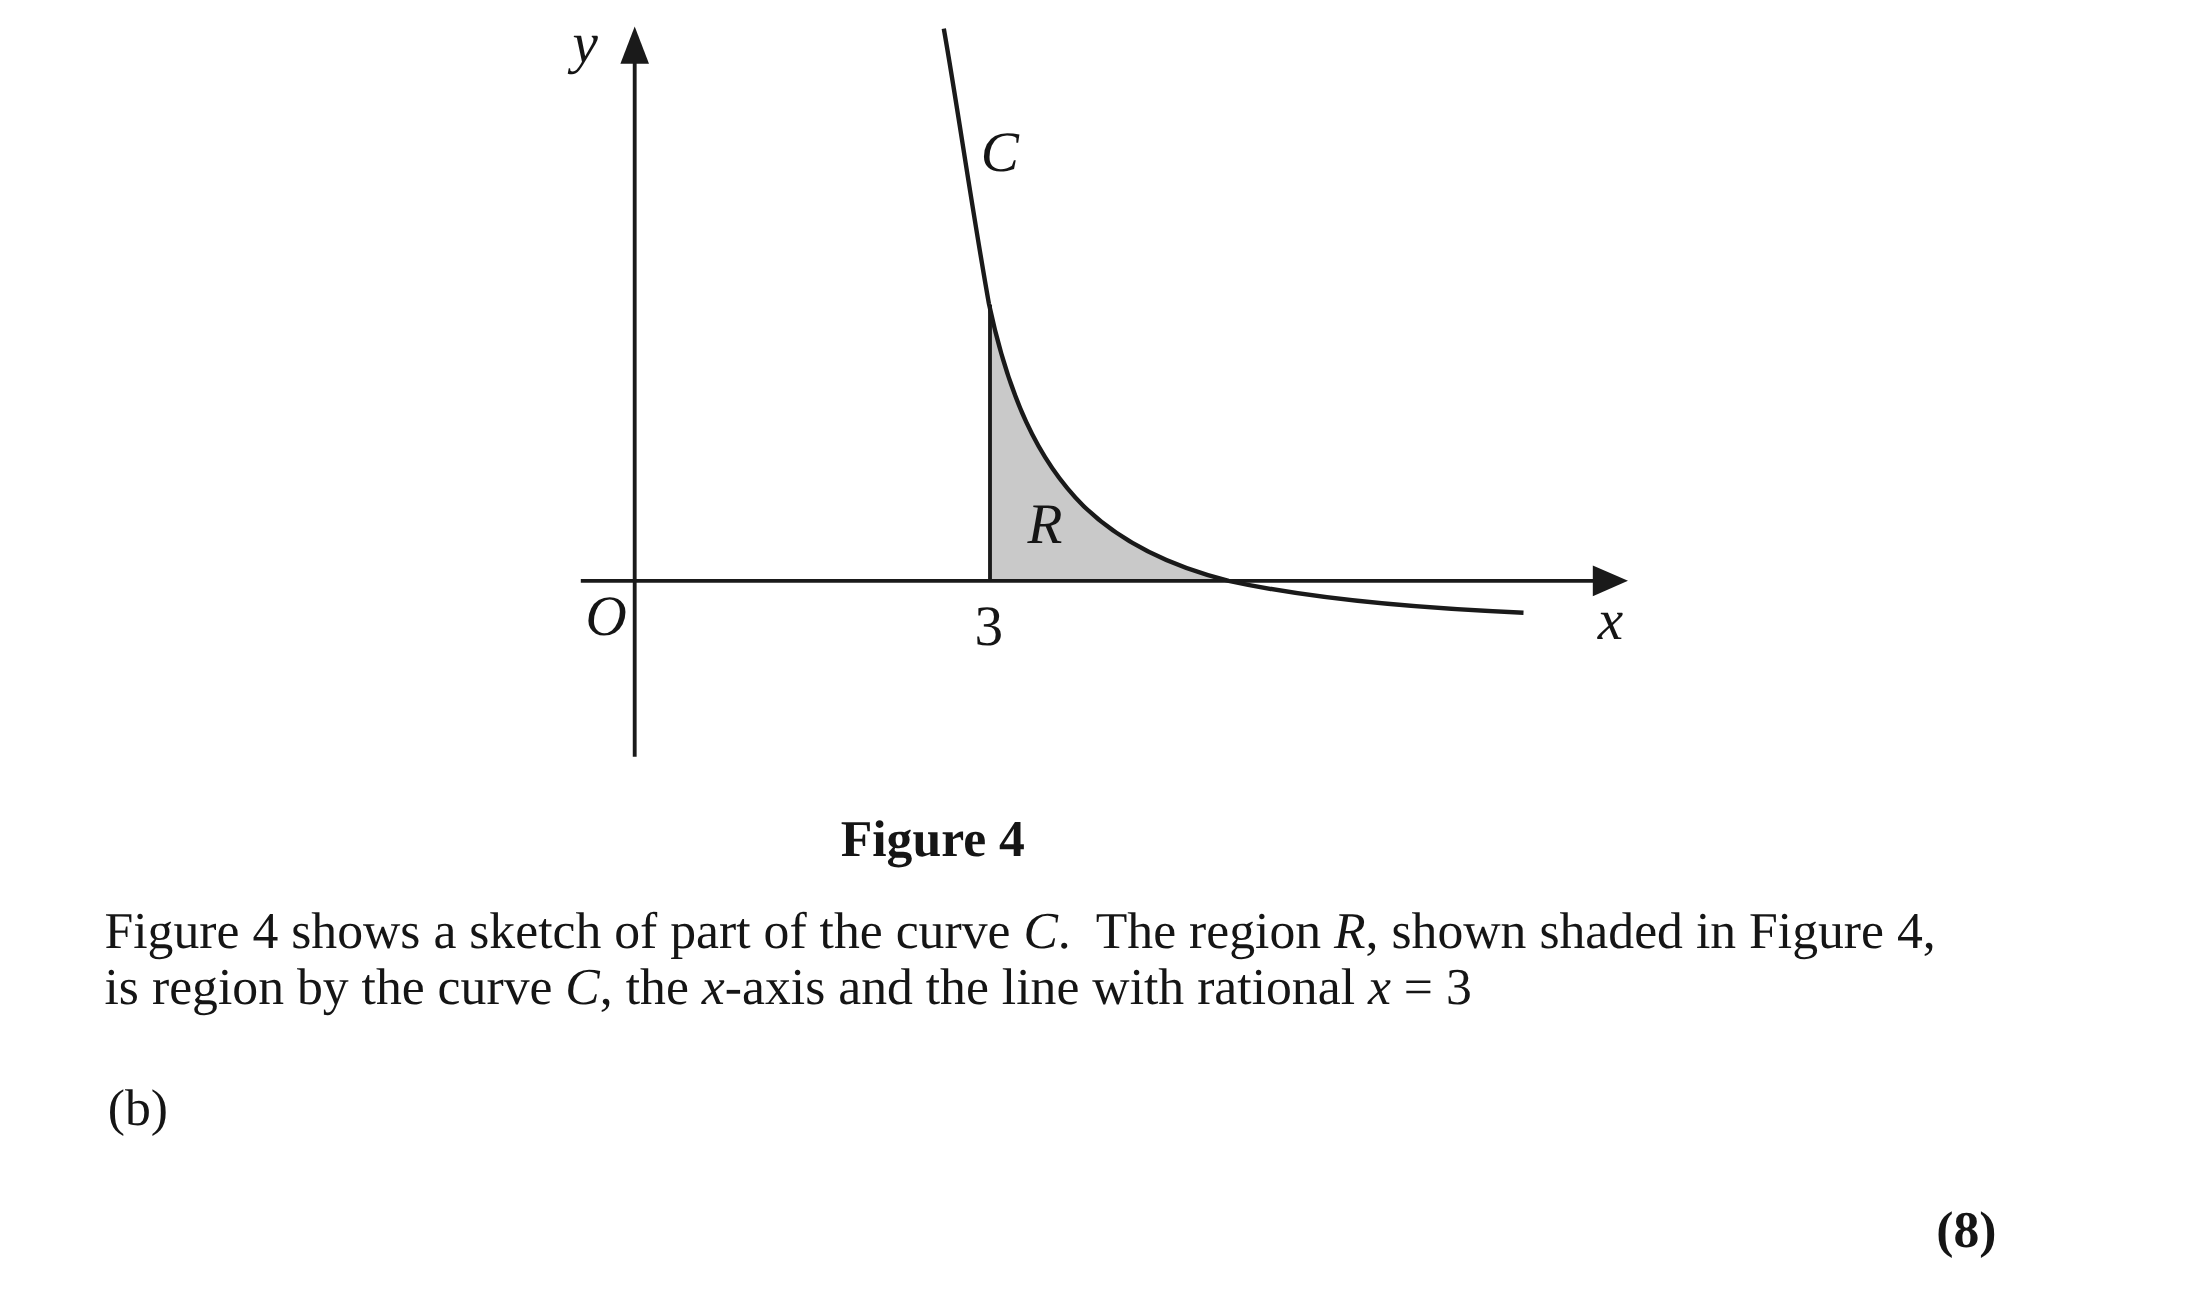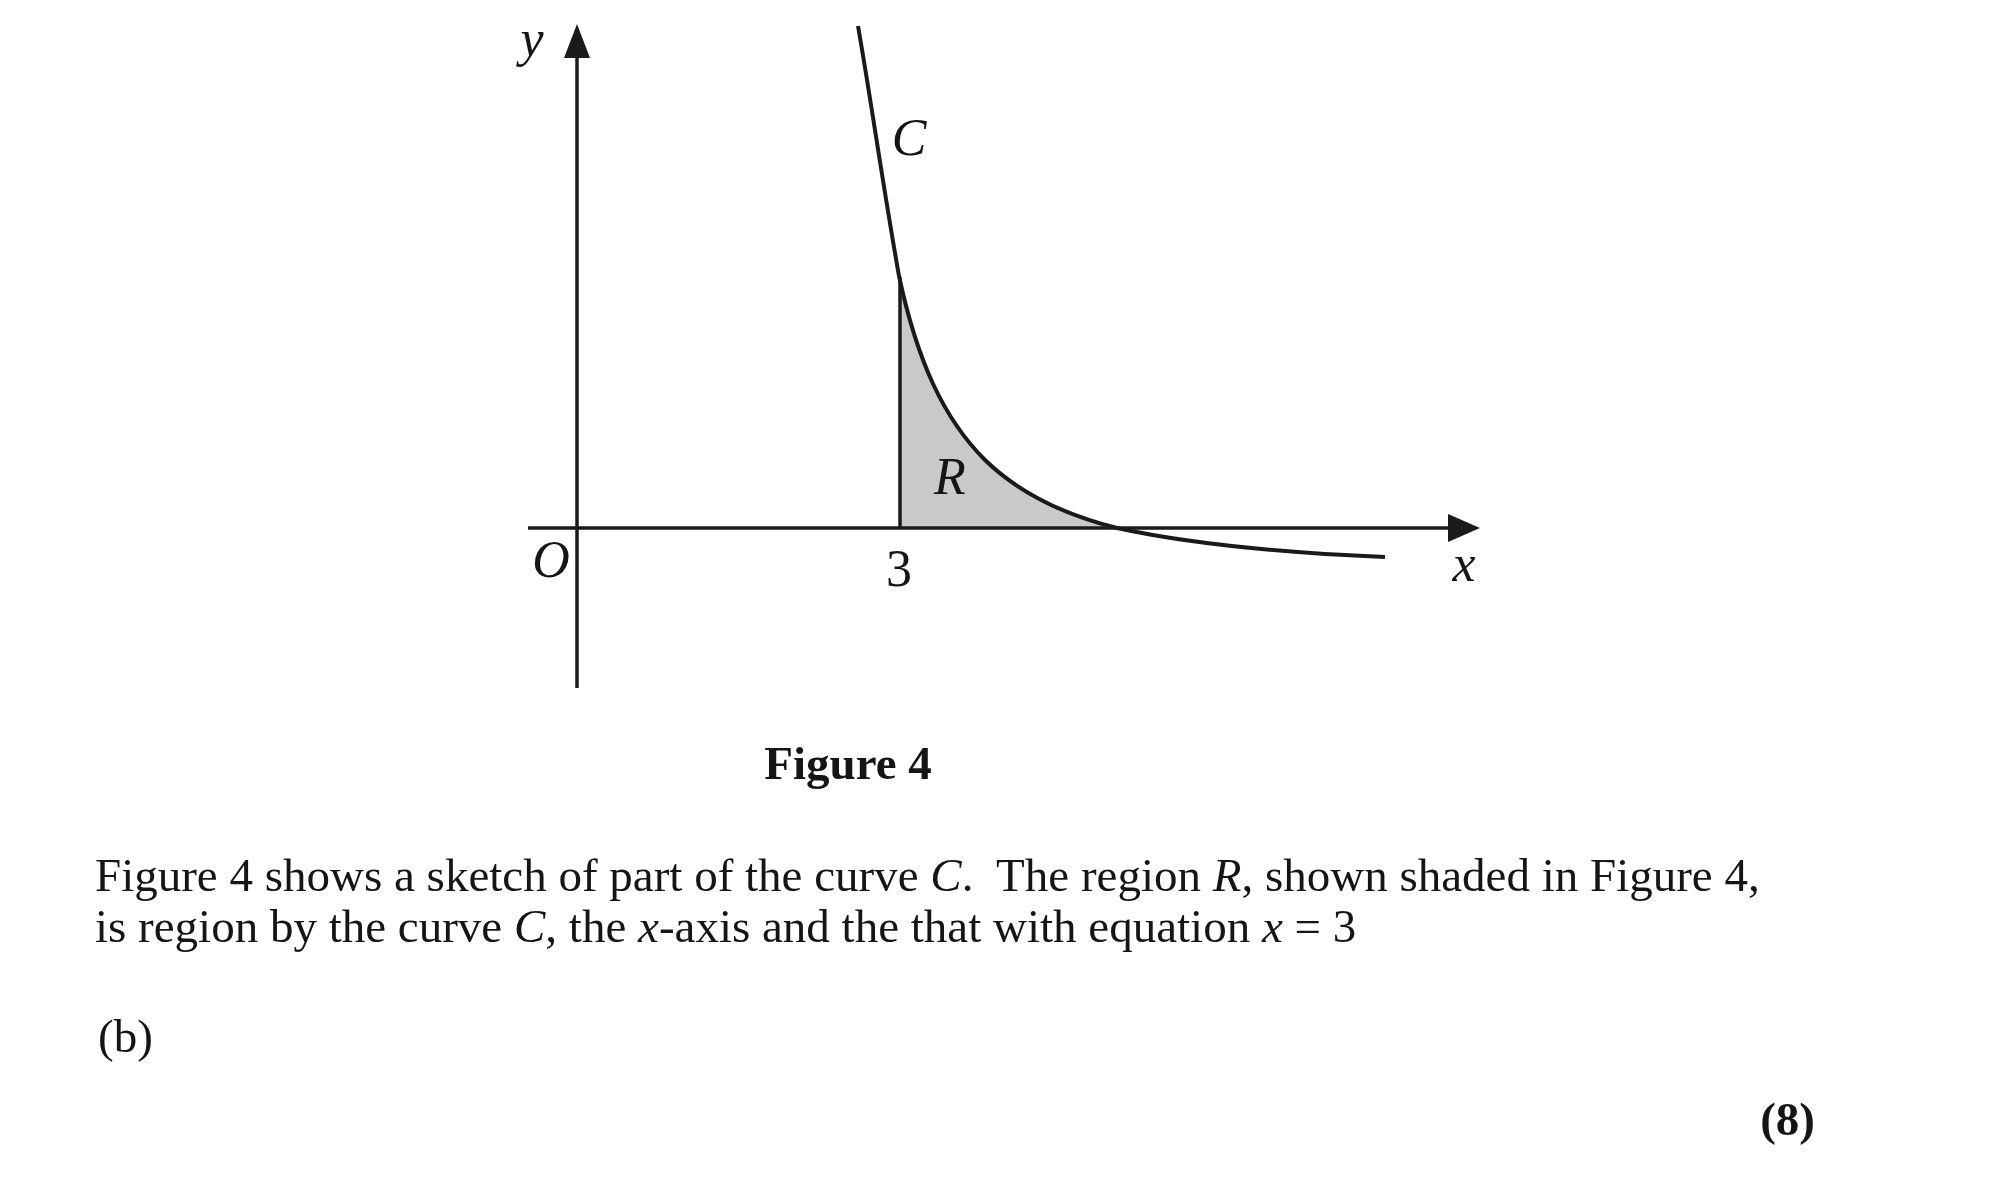--- a/index.html
+++ b/index.html
@@ -17,21 +17,21 @@
     font-size:52px;
     fill:#151515;
   }
   .fig-ital{font-style:italic;}
   .ink-stroke{stroke:#1a1a1a;fill:none;}
   .ink-fill{fill:#1a1a1a;stroke:none;}
   .caption{
     position:absolute;left:0;top:696px;width:1696px;
     text-align:center;font-weight:bold;font-size:47px;margin-top:40px;
   }
-  .para{position:absolute;font-size:47px;margin-top:28px;}
+  .para{position:absolute;font-size:47px;}
   .p1{left:95px;top:822px;line-height:51px;}
   .pb{left:95px;top:981px;line-height:55px;padding-left:73px;}
   .blabel{position:absolute;left:3px;top:0;}
   .it{font-style:italic;}
   .line{white-space:pre;}
   .marks{
     position:absolute;top:1092px;right:185px;
     font-weight:bold;font-size:47px;
   }
 </style>
@@ -59,21 +59,21 @@
     <text class="fig-label fig-ital" x="551" y="577" text-anchor="middle">O</text>
     <text class="fig-label" x="899" y="586" text-anchor="middle">3</text>
     <text class="fig-label fig-ital" x="909" y="155" text-anchor="middle">C</text>
     <text class="fig-label fig-ital" x="950" y="494" text-anchor="middle">R</text>
   </svg>
 
   <div class="caption">Figure 4</div>
 
   <div class="para p1">
     <div class="line"><span>Figure 4 shows a sketch of part of the curve </span><span class="it">C</span><span>.&nbsp; The region </span><span class="it">R</span><span>, shown shaded in Figure 4,</span></div>
-    <div class="line"><span>is region by the curve </span><span class="it">C</span><span>, the </span><span class="it">x</span><span>-axis and the that with equation </span><span class="it">x</span><span> = 3</span></div>
+    <div class="line"><span>is region by the curve </span><span class="it">C</span><span>, the </span><span class="it">x</span><span>-axis and the line with rational </span><span class="it">x</span><span> = 3</span></div>
   </div>
 
   <div class="para pb">
     <span class="blabel">(b)</span>
   </div>
 
   <div class="marks">(8)</div>
 
 </div>
 

